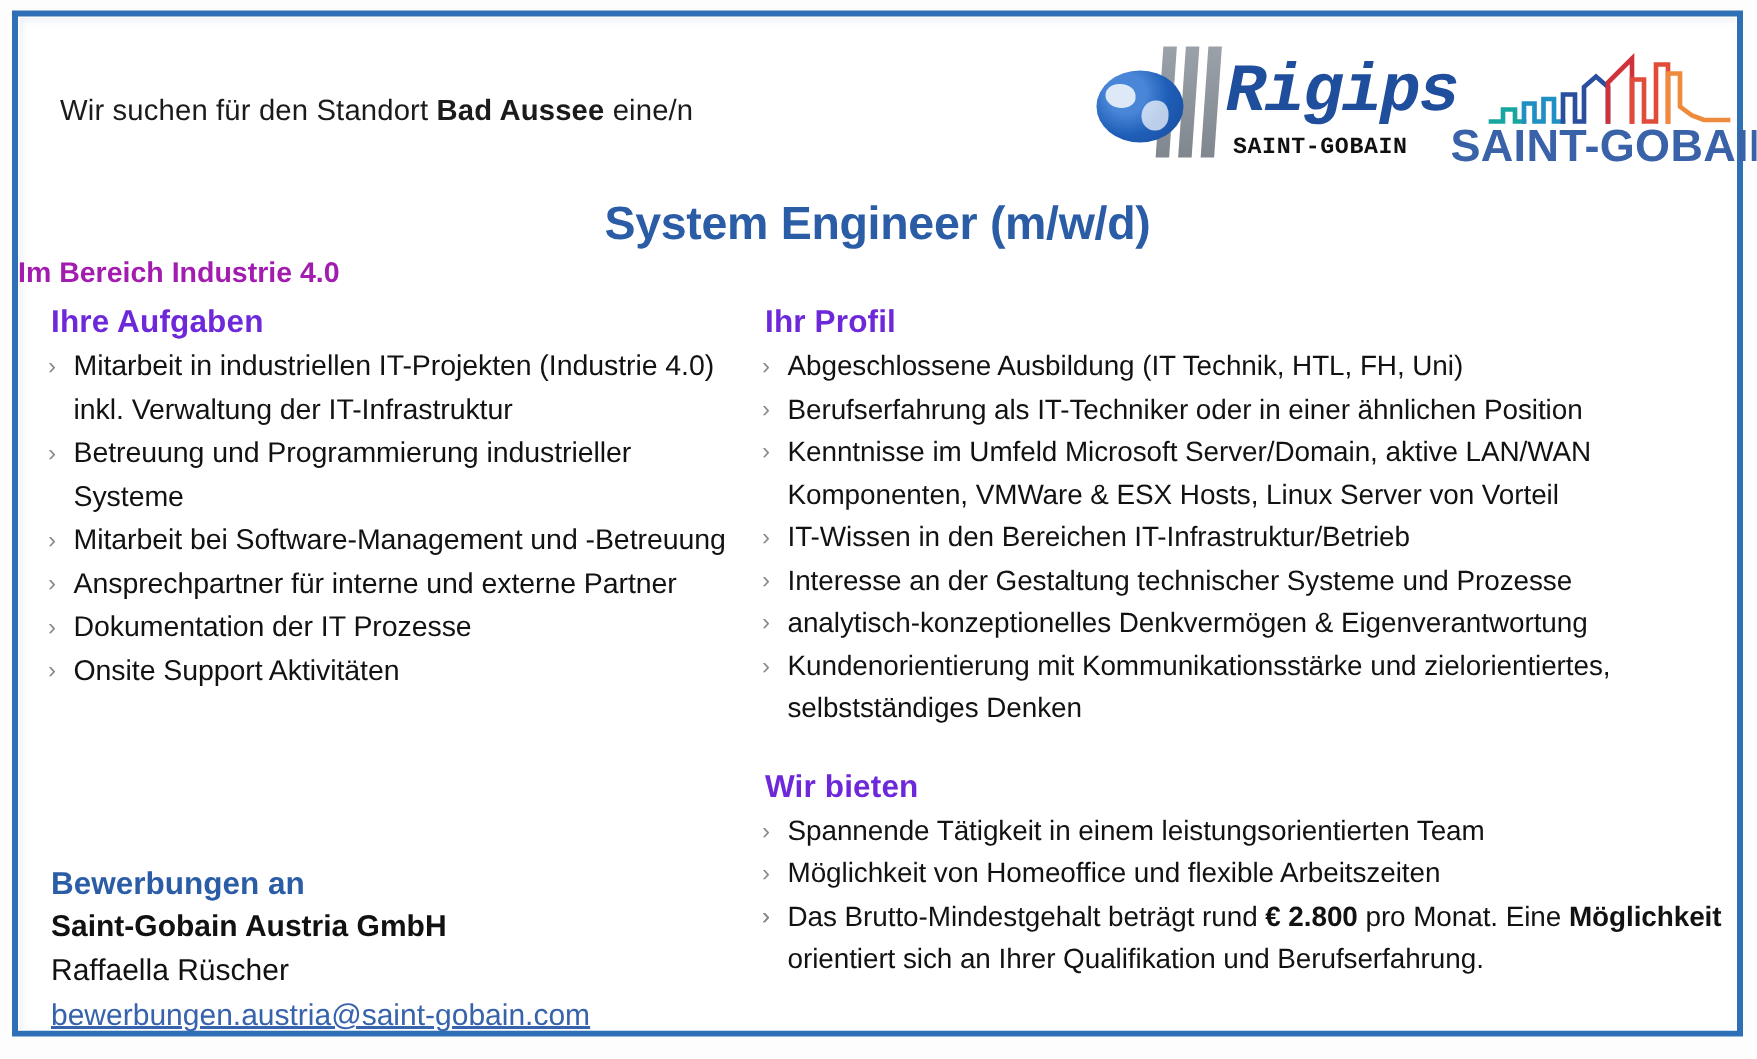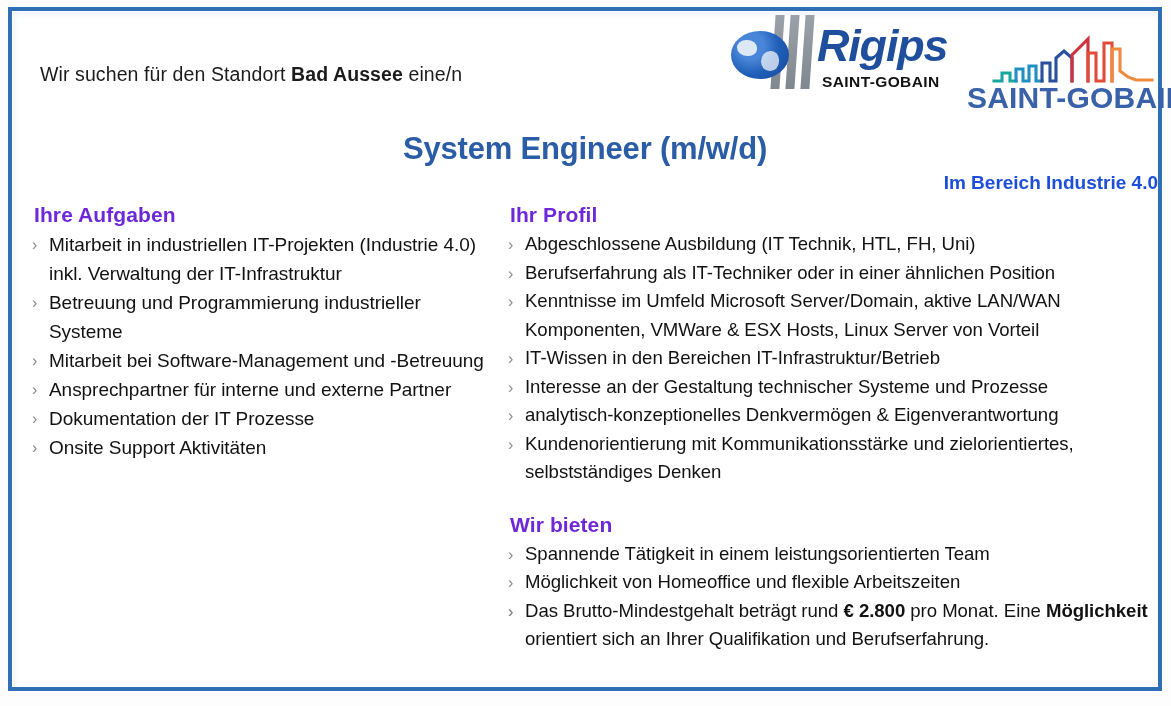--- a/index.html
+++ b/index.html
@@ -67,23 +67,24 @@
     color: #1b1b1b;
     letter-spacing: .1px;
     white-space: nowrap;
   }
   .intro-line b { font-weight: bold; }
 
   
   .logo-rigips {
     position: absolute;
     left: 717px;
-    top: 2px;
+    top: 18px;
     width: 215px;
     height: 80px;
+    font-family: Liberation Mono, monospace;
   }
   .rig-bars {
     position: absolute;
     left: 44px; top: 2px;
     width: 46px; height: 74px;
   }
   .rig-bars i {
     position: absolute;
     top: 0;
     width: 9px;
@@ -174,24 +175,24 @@
     text-align: center;
     font-size: 31px;
     font-weight: bold;
     color: #2b5ca6;
     letter-spacing: -.2px;
   }
   .job-subtitle {
     position: absolute;
     left: 0; right: 0;
     top: 161px;
-    text-align: right;
+    text-align: left;
     font-size: 19px;
     font-weight: bold;
-    color: #1d4ed8;
+    color: #a21caf;
   }
 
   
   .col-left {
     position: absolute;
     left: 14px;
     top: 192px;
     width: 468px;
   }
   .col-right {
@@ -339,15 +340,21 @@
 
       <div class="sec-heading spaced">Wir bieten</div>
       <ul class="bullets" id="list-bieten">
           <li><span class="chev">›</span><span>Spannende Tätigkeit in einem leistungsorientierten Team</span></li>
           <li><span class="chev">›</span><span>Möglichkeit von Homeoffice und flexible Arbeitszeiten</span></li>
           <li><span class="chev">›</span></li>
           <li><span class="chev">›</span><span>Das Brutto-Mindestgehalt beträgt rund </span><b>€ 2.800</b><span> pro Monat. Eine </span><b>Möglichkeit</b><span> orientiert sich an Ihrer Qualifikation und Berufserfahrung.</span></li>
         </ul>
     </div>
 
+    <div class="contact">
+      <div class="c-head">Bewerbungen an</div>
+      <div class="c-company">Saint-Gobain Austria GmbH</div>
+      <div class="c-person">Raffaella Rüscher</div>
+      <a class="c-email" href="#">bewerbungen.austria@saint-gobain.com</a>
+    </div>
 
   </div>
 </div>
 
 </body></html>

